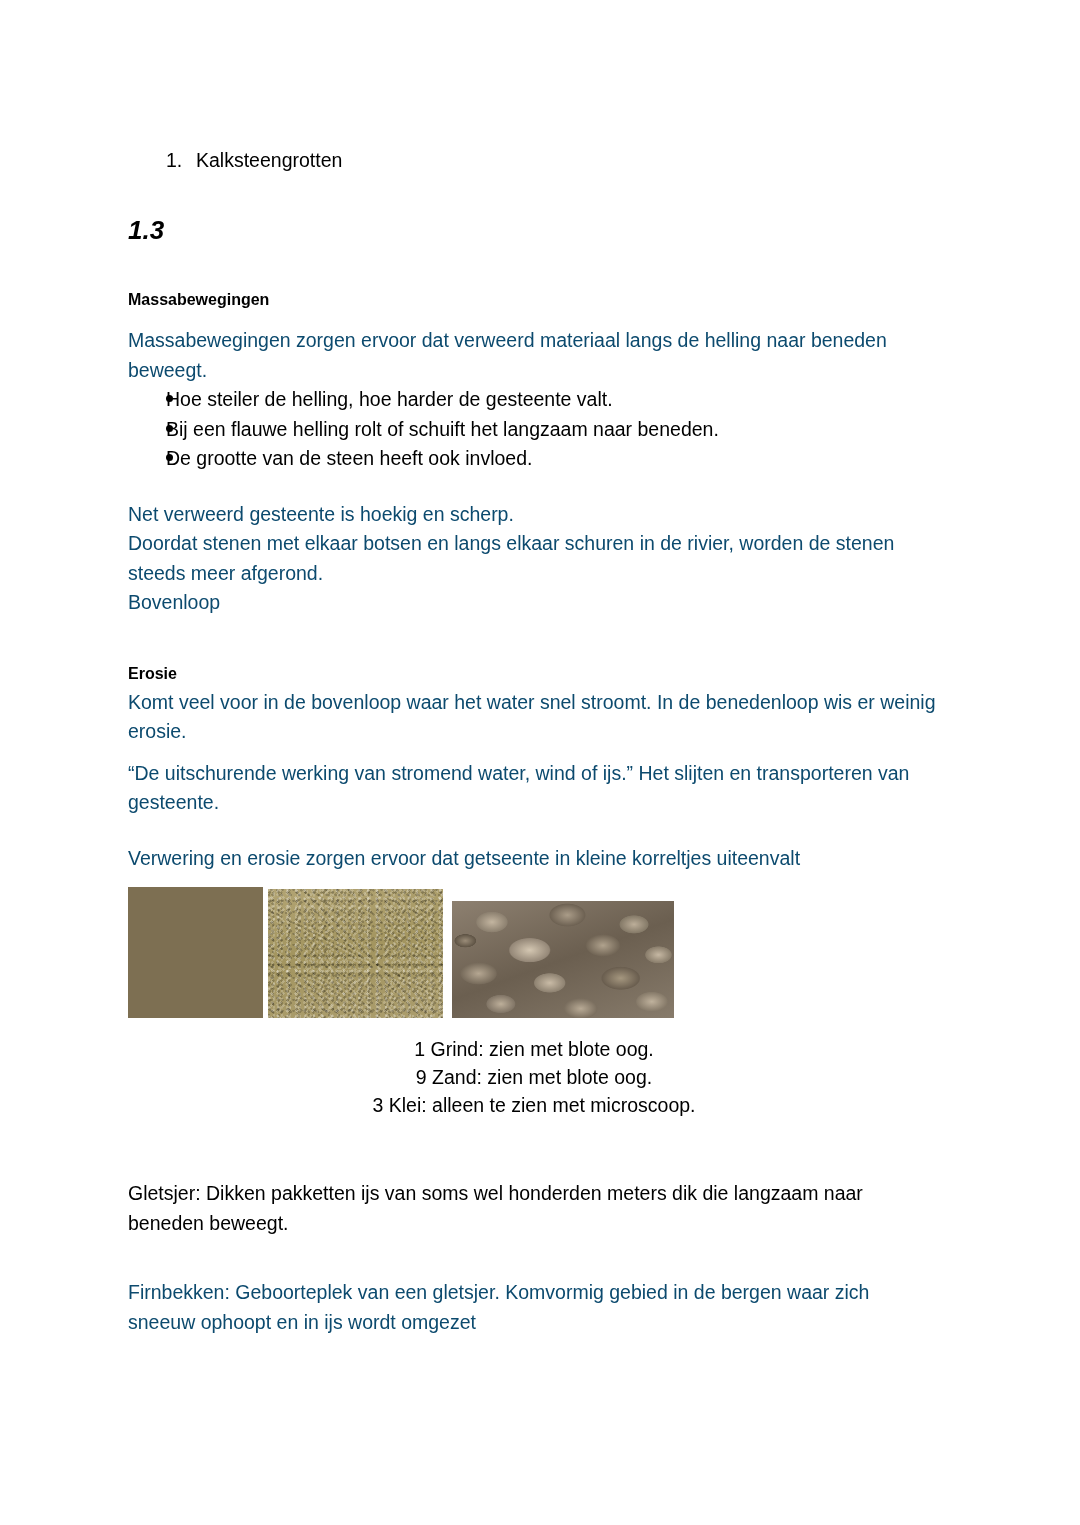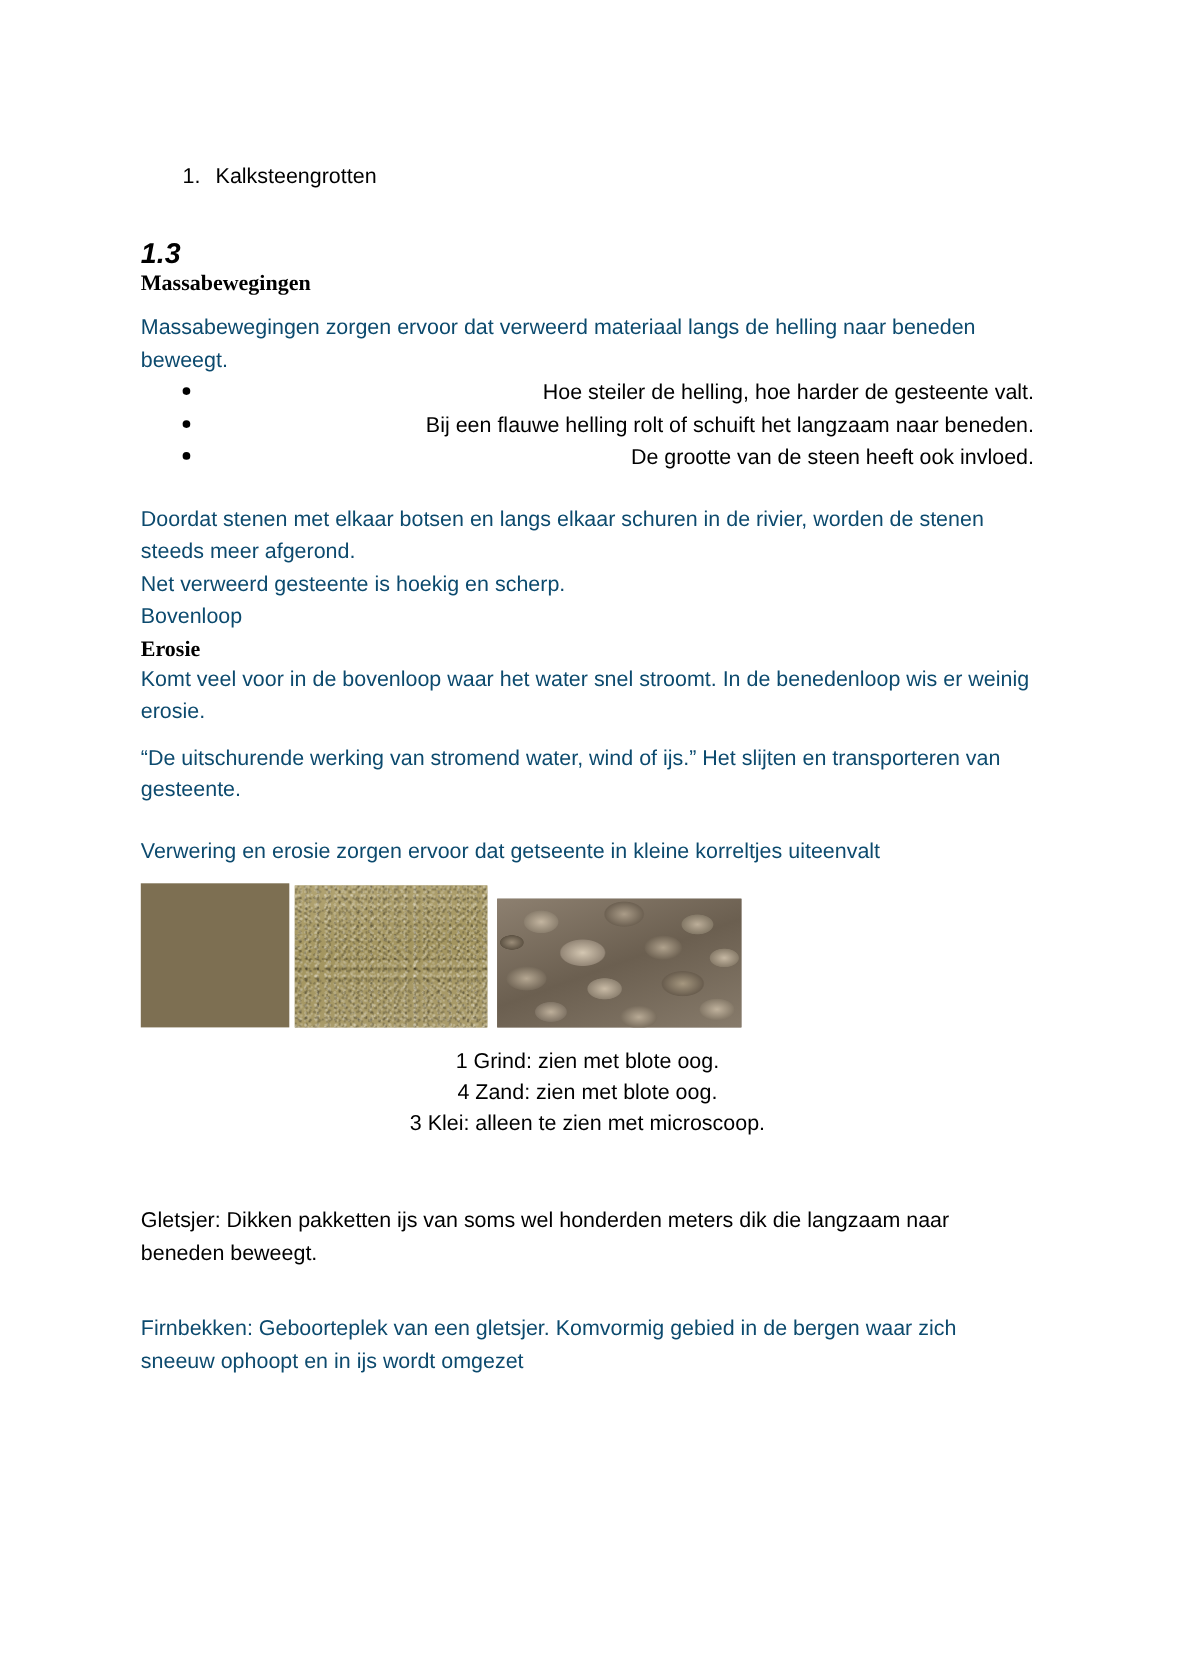--- a/index.html
+++ b/index.html
@@ -58,24 +58,24 @@
 
   
   .section-number {
     font-size: 26px;
     font-weight: bold;
     line-height: 28px;
     margin-top: 42px;
     font-style: italic;
   }
   .heading {
-    font-size: 20px;
+    font-size: 16px;
     font-weight: bold;
     line-height: 28px;
-    font-family: Liberation Serif, serif;
+    margin-top: 42px;
   }
 
   
   .para {
     font-size: 19.5px;
     line-height: 29.5px;
     margin-top: 12px;
     color: #0c4a6e;
   }
   .para.tight { margin-top: 0; }
@@ -87,21 +87,20 @@
   .bullet-list {
     margin: 0;
     padding: 0;
     list-style: none;
   }
   .bullet-item {
     display: flex;
     align-items: flex-start;
     font-size: 19.5px;
     line-height: 29.5px;
-    text-align: right;
   }
   .bullet-dot {
     flex: 0 0 auto;
     width: 29px;
     padding-left: 38px;
     box-sizing: border-box;
     font-size: 19.5px;
     line-height: 29.5px;
   }
   .bullet-dot span {
@@ -270,42 +269,42 @@
         <span class="bullet-text">Bij een flauwe helling rolt of schuift het langzaam naar beneden.</span>
       </li>
       <li class="bullet-item">
         <span class="bullet-dot"><span></span></span>
         <span class="bullet-text">De grootte van de steen heeft ook invloed.</span>
       </li>
     </ul>
 
     <div class="gap-md"></div>
 
+    <div class="para tight">Net verweerd gesteente is hoekig en scherp.</div>
     <div class="para tight">Doordat stenen met elkaar botsen en langs elkaar schuren in de rivier, worden de stenen steeds meer afgerond.</div>
-    <div class="para tight">Net verweerd gesteente is hoekig en scherp.</div>
     <div class="para tight">Bovenloop</div>
 
     <div class="heading">Erosie</div>
 
     <div class="para tight">Komt veel voor in de bovenloop waar het water snel stroomt. In de benedenloop wis er weinig erosie.</div>
     <div class="para">“De uitschurende werking van stromend water, wind of ijs.” Het slijten en transporteren van gesteente.</div>
 
     <div class="gap-md"></div>
 
     <div class="para tight">Verwering en erosie zorgen ervoor dat getseente in kleine korreltjes uiteenvalt</div>
 
     <div class="figure-strip">
       <div class="photo photo-gravel"></div>
       <div class="photo photo-sand"></div>
       <div class="photo photo-clay"></div>
     </div>
 
     <div class="caption-block">
       <div class="caption-line">1 Grind: zien met blote oog.</div>
-      <div class="caption-line">4 Zand: zien met blote oog.</div>
+      <div class="caption-line">9 Zand: zien met blote oog.</div>
       <div class="caption-line">3 Klei: alleen te zien met microscoop.</div>
     </div>
 
     <div class="gap-xl"></div>
 
     <div class="bold-para">Gletsjer: Dikken pakketten ijs van soms wel honderden meters dik die langzaam naar beneden beweegt.</div>
 
     <div class="gap-lg"></div>
 
     <div class="para tight">Firnbekken: Geboorteplek van een gletsjer. Komvormig gebied in de bergen waar zich sneeuw ophoopt en in ijs wordt omgezet</div>

